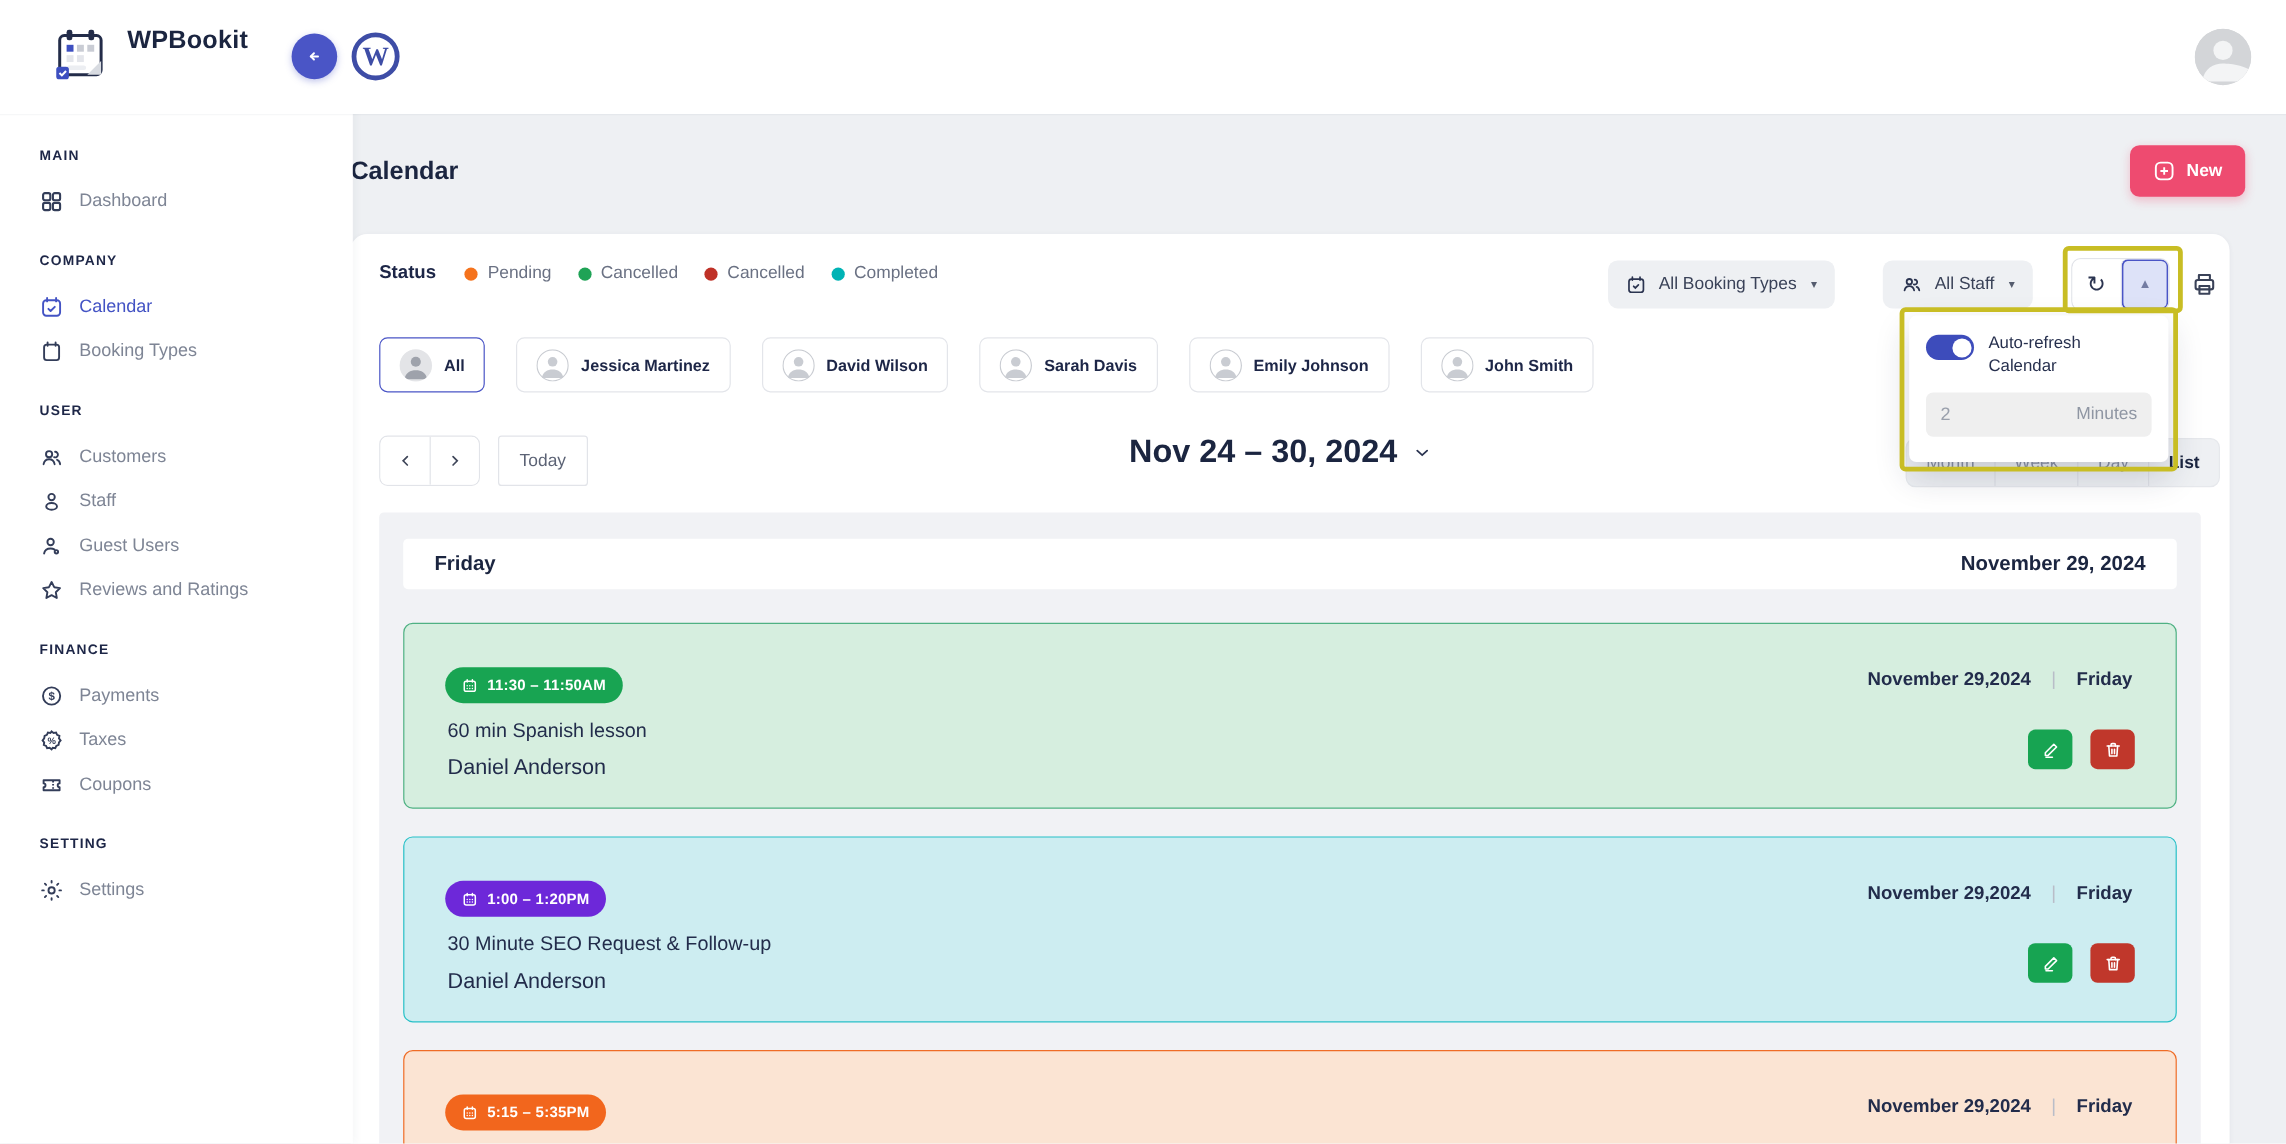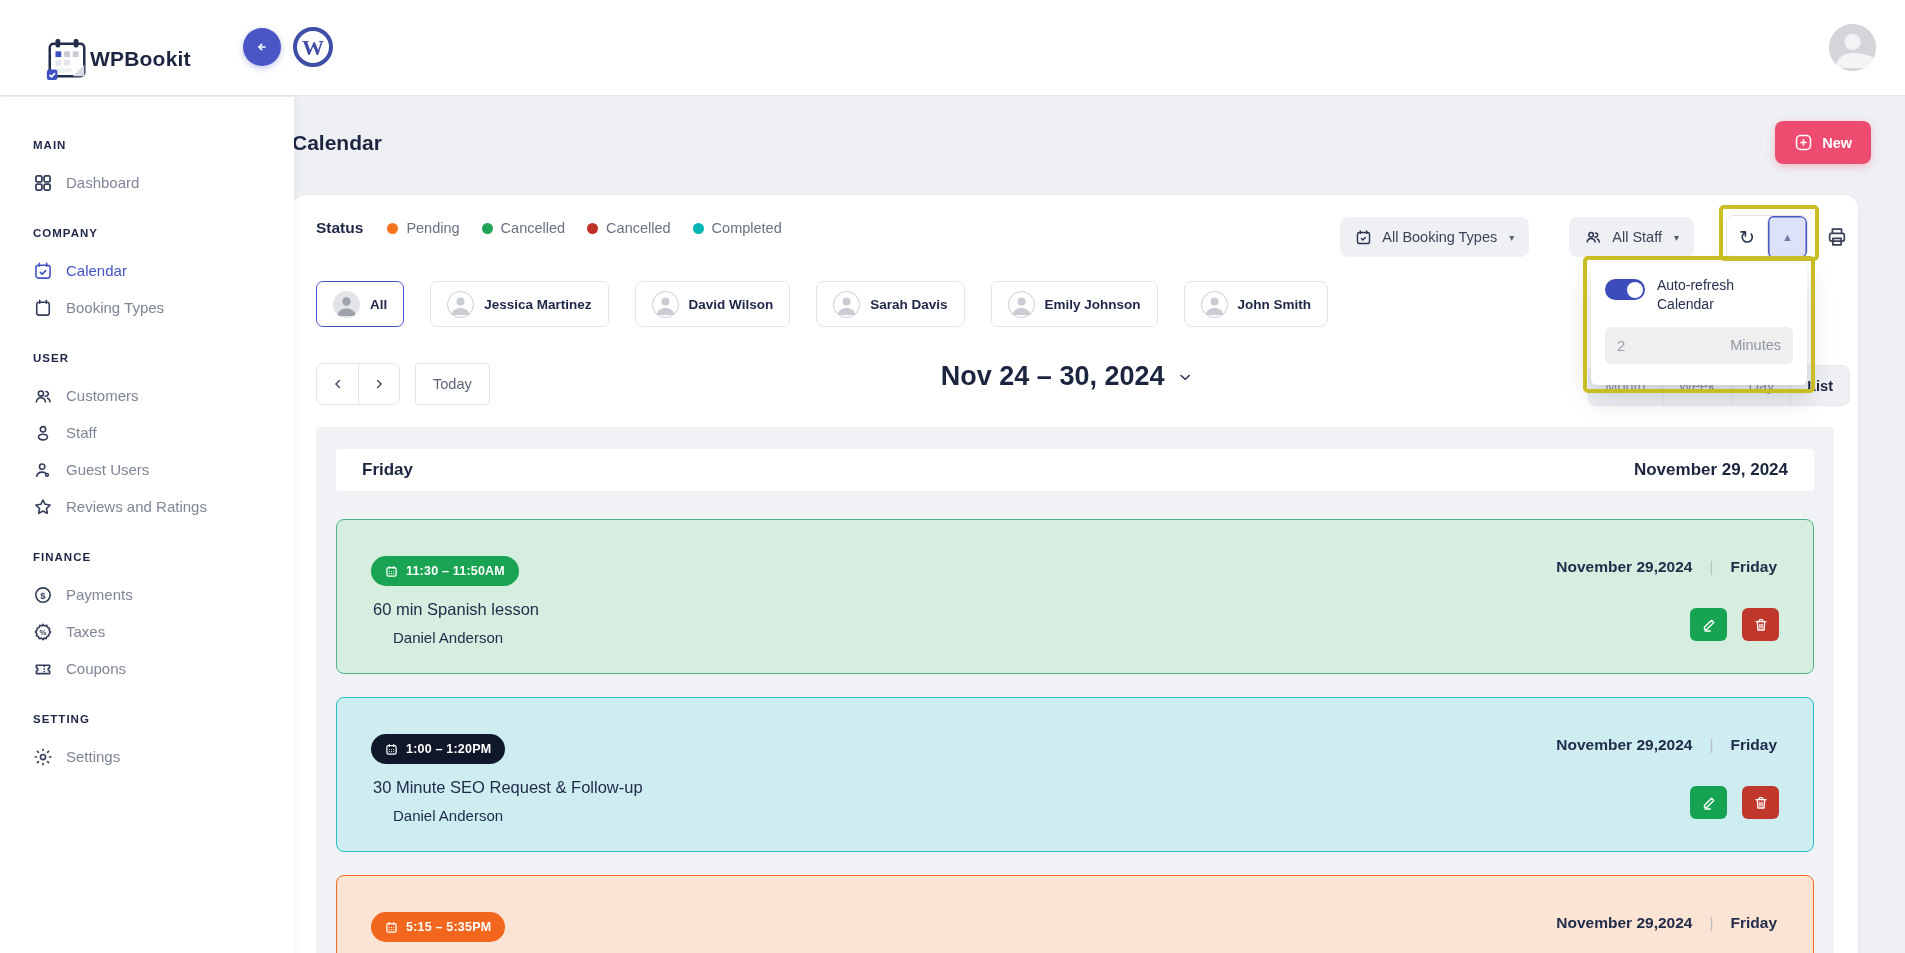--- a/index.html
+++ b/index.html
@@ -11,39 +11,39 @@
     color: #1d2647;
     overflow: hidden;
   }
   svg { display:block; }
 
   
   .header {
     position:absolute; top:0; left:0; width:100%; height:95px;
     background:#fff; z-index:6; box-shadow:0 1px 0 rgba(30,40,70,.04);
   }
-  .brand { position:absolute; left:44px; top:36px; display:flex; align-items:center; }
+  .brand { position:absolute; left:44px; top:22px; display:flex; gap:16px; }
   .brand-name { font-size:21px; font-weight:800; color:#1b2540; letter-spacing:.2px; }
   .back-btn {
     position:absolute; left:243px; top:28px; width:38px; height:38px; border-radius:50%;
     background:#4a55c6; display:flex; align-items:center; justify-content:center; cursor:pointer;
     box-shadow:0 2px 6px rgba(74,85,198,.35);
   }
   .wp-logo {
     position:absolute; left:292px; top:26px; width:42px; height:42px; border-radius:50%;
     display:flex; align-items:center; justify-content:center;
   }
   .avatar {
     position:absolute; right:29px; top:24px; width:47px; height:47px; border-radius:50%;
     background:#d3d5d8; overflow:hidden;
   }
 
   
   .sidebar {
-    position:absolute; left:0; top:97px; width:294px; bottom:0; background:#fff;
+    position:absolute; left:0; top:82px; width:294px; bottom:0; background:#fff;
     box-shadow:2px 0 8px rgba(40,50,80,.05); padding-top:30px; z-index:5;
   }
   .nav-section {
     height:37px; line-height:37px; padding-left:33px; margin-top:14px;
     font-size:11.5px; font-weight:700; letter-spacing:1px; color:#1d2647;
   }
   .nav-section:first-child { margin-top:0; }
   .nav-item {
     height:37px; display:flex; align-items:center; gap:13px; padding-left:33px;
     cursor:pointer; color:#7e8595; font-size:15px;
@@ -117,23 +117,23 @@
     align-items:center; padding:0 26px; font-size:17px; font-weight:700; color:#1b2540; margin-bottom:28px;
   }
   .event-card { position:relative; height:155px; border-radius:8px; margin-bottom:23px; border:1px solid; }
   .theme-green  { background:#d6eedf; border-color:#4fb183; }
   .theme-teal   { background:#cdedf1; border-color:#27c0c7; }
   .theme-orange { background:#fbe4d3; border-color:#ef6c26; }
   .ev-badge {
     position:absolute; left:34px; top:36px; height:30px; border-radius:15px;
     display:flex; align-items:center; gap:8px; padding:0 14px; color:#fff; font-size:12.5px; font-weight:700; letter-spacing:.2px;
   }
-  .badge-green { background:#18a452; } .badge-teal { background:#0f172a; } .badge-orange { background:#f2661d; }
+  .badge-green { background:#18a452; } .badge-teal { background:#6d28d9; } .badge-orange { background:#f2661d; }
   .ev-title  { position:absolute; left:36px; top:80px;  font-size:16.5px; color:#222c4b; }
-  .ev-person { position:absolute; left:36px; top:109px; font-size:15px; color:#222c4b;margin-left:20px; }
+  .ev-person { position:absolute; left:36px; top:109px; font-size:18px; color:#222c4b; }
   .ev-date { position:absolute; right:36px; top:38px; display:flex; gap:17px; align-items:flex-start; font-size:15.5px; font-weight:600; color:#222c4b; }
   .ev-sep { color:#b9bdc8; font-weight:400; }
   .ev-actions { position:absolute; right:34px; top:88px; display:flex; gap:15px; }
   .act-btn { width:37px; height:33px; border-radius:6px; display:flex; align-items:center; justify-content:center; border:none; cursor:pointer; }
   .act-edit { background:#17a452; } .act-del { background:#c0372b; }
 
   
   .popup {
     position:absolute; left:1591px; top:263px; width:216px; height:122px; background:#fff; z-index:29;
     border-radius:6px; box-shadow:0 12px 28px rgba(25,35,65,.18); padding:13px 14px;

